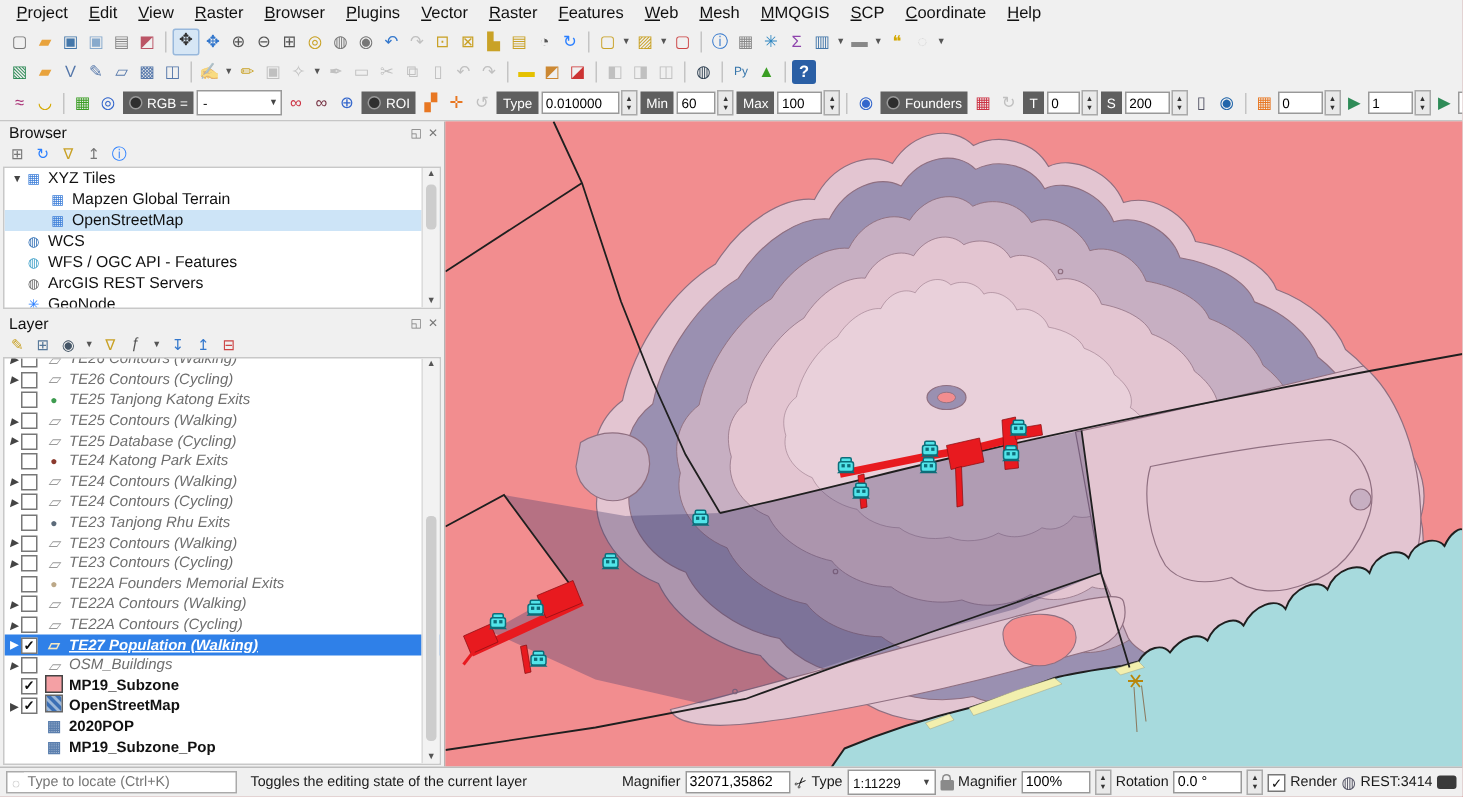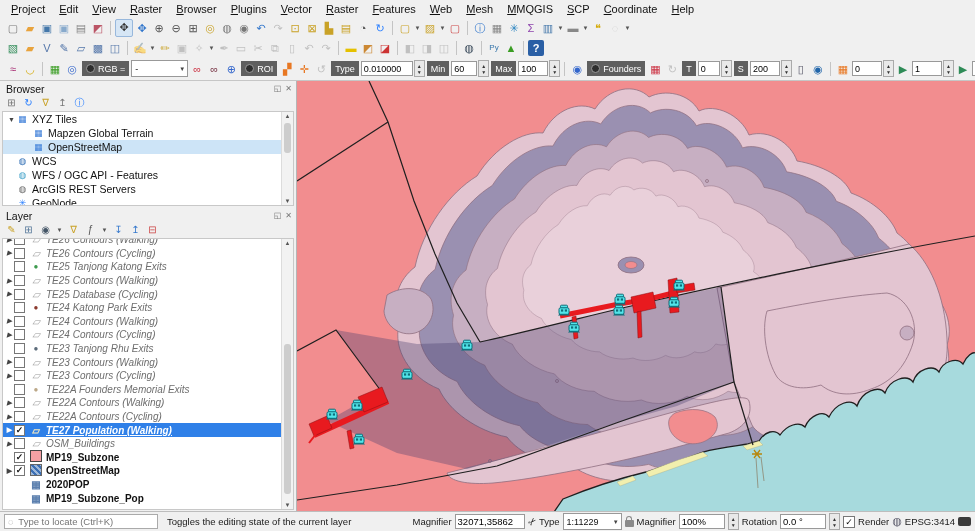--- a/index.html
+++ b/index.html
@@ -679,17 +679,17 @@
       </span>
     <span class="sb-label">Rotation</span>
     <input class="sb-input" style="width: 40px;" value="0.0 °">
     <span class="spin">
         <span>▲</span>
         <span>▼</span>
       </span>
     <span class="sb-chk">✓</span>
     <span class="sb-label">Render</span>
     <span class="globe-glyph">◍</span>
-    <span class="sb-label">EPSG:3414</span>
+    <span class="sb-label">REST:3414</span>
     <span class="bubble"></span>
   </div>
 
 </div>
 
 </body></html>

